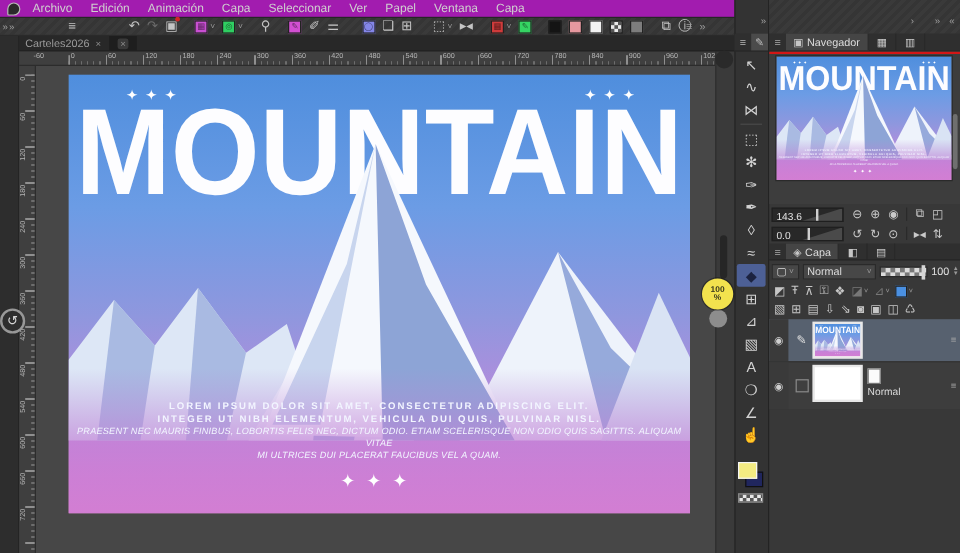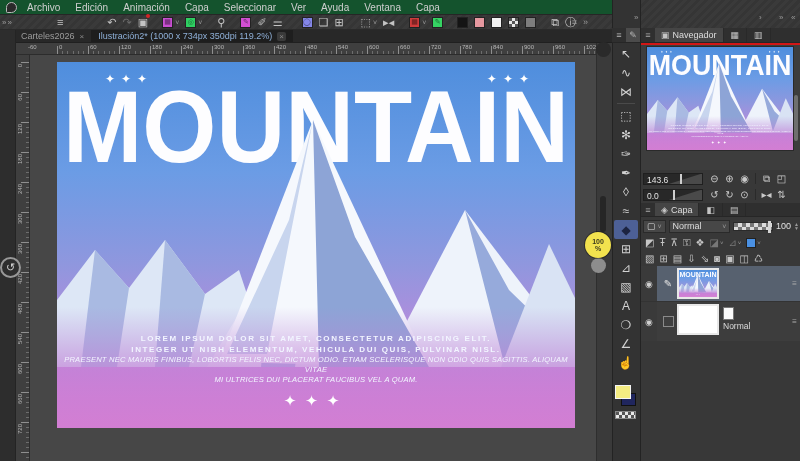--- a/index.html
+++ b/index.html
@@ -1,21 +1,21 @@
 <!DOCTYPE html>
 <html><head>
 <meta charset="utf-8">
 <style>
 *{margin:0;padding:0;box-sizing:border-box}
 html,body{background:#1e1e1e}
 #root{position:relative;width:800px;height:461px;background:#3c3c3c;overflow:hidden;
   font-family:"Liberation Sans",sans-serif;color:#c9c9c9;font-size:10px}
 .abs{position:absolute}
 
-#menubar{position:absolute;left:0;top:0;width:800px;height:15px;background:#14532d;
+#menubar{position:absolute;left:0;top:0;width:800px;height:15px;background:#a21caf;
   display:flex;align-items:center;border-bottom:1px solid #262626}
 #app-logo{width:11px;height:11px;margin:0 10px 0 6px;border:1.5px solid #b9b9b9;border-radius:50% 50% 50% 12%;
   position:relative;background:#2a2a2a}
 #menu-items{display:flex;gap:15px;color:#cfcfcf;font-size:10px}
 #menu-items span{cursor:default}
 #commandbar{position:absolute;left:0;top:15px;width:800px;height:15px;
   background:repeating-linear-gradient(135deg,#3a3a3a 0 3px,#353535 3px 6px);
   border-bottom:1px solid #2a2a2a;display:flex;align-items:center}
 #cb-chevrons{color:#9a9a9a;font-size:8px;letter-spacing:1px;margin:0 4px 0 2px}
 #cb-items{display:flex;align-items:center;gap:6px;margin-left:40px}
@@ -148,21 +148,21 @@
 
   <div id="menubar">
     <div id="app-logo"></div>
     <div id="menu-items">
         <span>Archivo</span>
         <span>Edición</span>
         <span>Animación</span>
         <span>Capa</span>
         <span>Seleccionar</span>
         <span>Ver</span>
-        <span>Ayuda</span>
+        <span>Papel</span>
         <span>Ventana</span>
         <span>Capa</span>
       </div>
   </div>
 
   <div id="commandbar">
     <span id="cb-chevrons">»»</span>
     <div id="cb-items">
         <div class="cb-item" style="margin-right: 38px;">
           <span class="cb-glyph">≡</span>
@@ -247,21 +247,20 @@
     </div>
   </div>
 
   <div id="tabbar">
     <div id="tabbar-spacer"></div>
     <div class="doc-tab">
       <span>Carteles2026</span>
       <span class="close">×</span>
     </div>
     <div class="doc-tab active">
-      <span>Ilustración2* (1000 x 734px 350dpi 119.2%)</span>
       <span class="close">×</span>
     </div>
   </div>
 
   <div id="left-strip"></div>
   <div id="edge-btn">
     <span>↺</span>
   </div>
   <div id="ruler-corner"></div>
   <div id="ruler-top">

